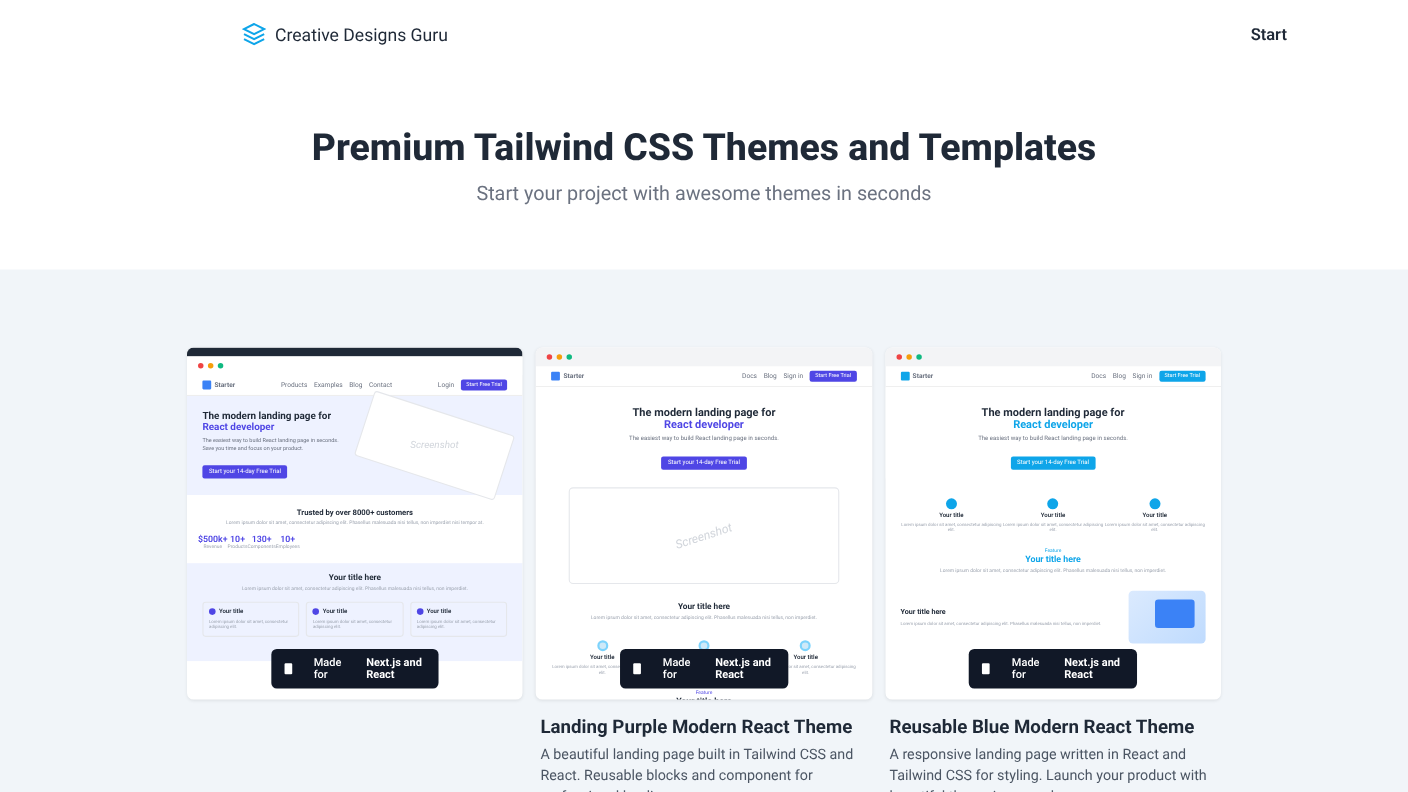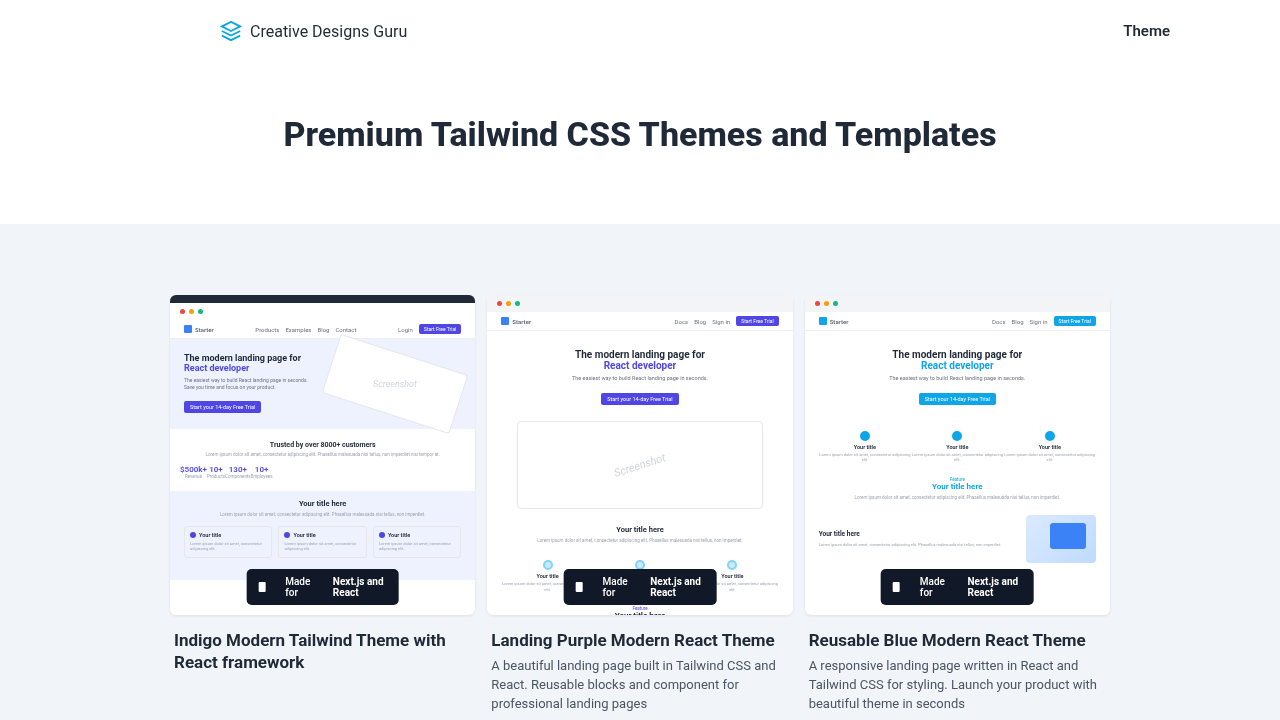--- a/index.html
+++ b/index.html
@@ -82,25 +82,26 @@
 
 <header class="header">
   <div class="logo-wrap">
     <svg class="logo-icon" viewBox="0 0 24 24" fill="none" stroke="#0ea5e9" stroke-width="2">
         <polygon points="12 2 2 7 12 12 22 7 12 2"></polygon>
         <polyline points="2 17 12 22 22 17"></polyline>
         <polyline points="2 12 12 17 22 12"></polyline>
       </svg>
     <span class="brand">Creative Designs Guru</span>
   </div>
-  <a class="nav-link">Theme</a>
+  <a class="nav-link">Start</a>
 </header>
 
 <section class="hero">
   <h1>Premium Tailwind CSS Themes and Templates</h1>
+  <p>Start your project with awesome themes in seconds</p>
 </section>
 
 <section class="themes-section">
 <div class="grid">
 
   <div class="card">
     <div class="preview">
       <div class="preview-inner">
         <div class="blackbar"></div>
         <div class="dots">
@@ -187,24 +188,20 @@
                 </div>
           </div>
         </div>
       </div>
       <div class="badge">
             <span class="badge-ic"></span>
             <span>Made for </span>
             <b>Next.js and React</b>
           </div>
     </div>
-    <div class="card-body">
-      <div class="card-title">Indigo Modern Tailwind Theme with React framework</div>
-
-    </div>
   </div>
 
   <div class="card">
     <div class="preview">
       <div class="preview-inner">
         <div class="dots" style="background:#f3f4f6;">
               <span class="dot r"></span>
               <span class="dot y"></span>
               <span class="dot g"></span>
             </div>

